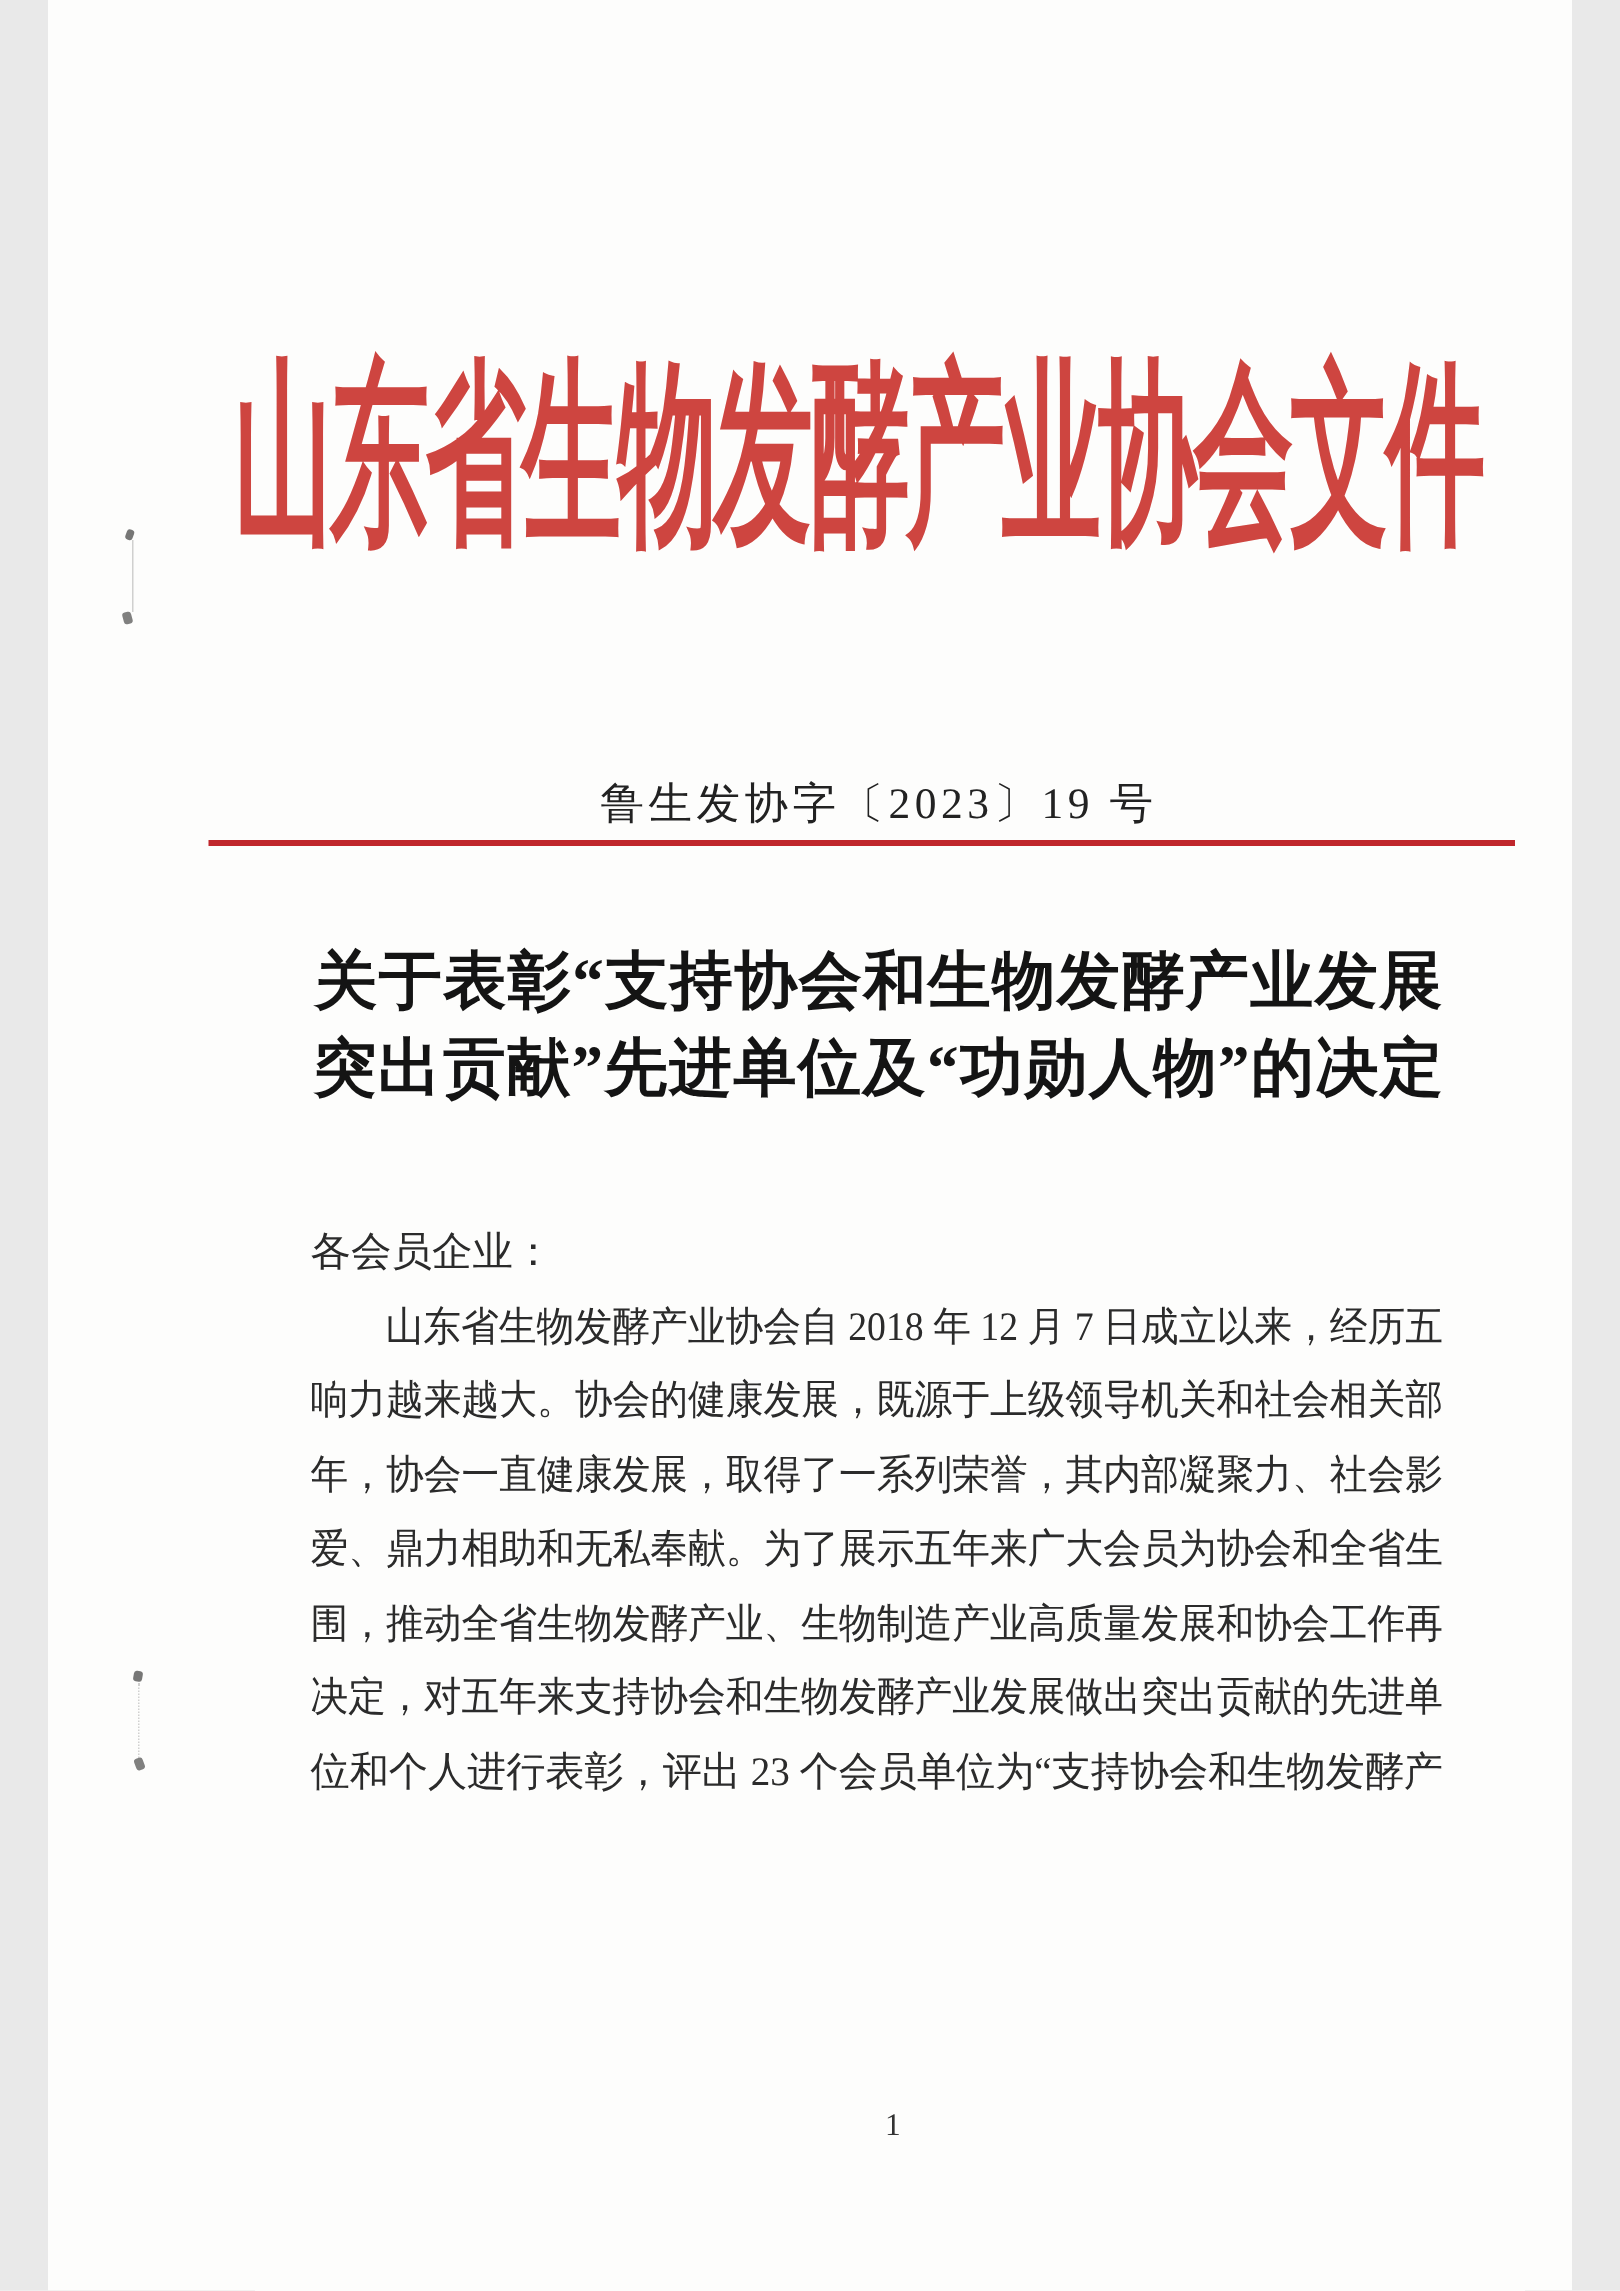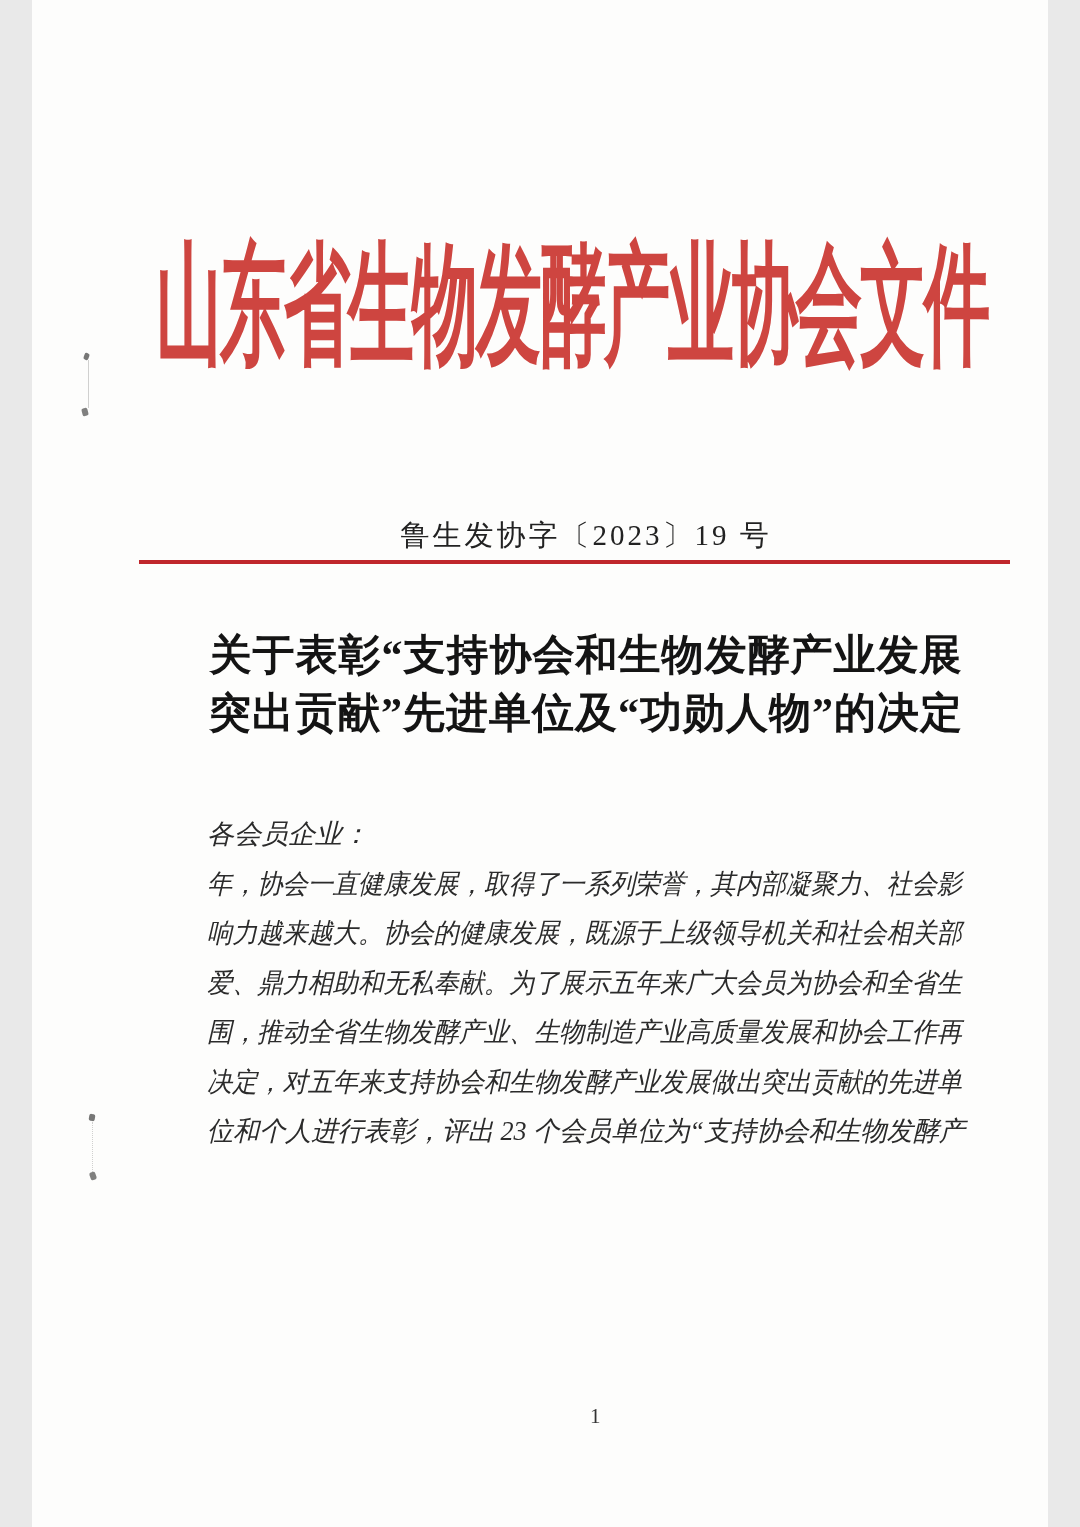--- a/index.html
+++ b/index.html
@@ -39,21 +39,21 @@
   .doc-title {
     position:absolute; top:626px; left:14px; width:1080px;
     text-align:center;
     font-size:42px; font-weight:bold; line-height:58px; letter-spacing:1px;
     color:#141414;
   }
 
   
   .body-block {
     position:absolute; top:810px; left:175px; width:755px;
-    font-size:27px; color:#2b2b2b;font-style:italic;
+    font-size:27px; color:#2b2b2b;
   }
   .body-line {
     height:49.5px; line-height:49.5px;
     white-space:nowrap;
   }
   .body-line .fit {
     display:inline-block; white-space:nowrap;
     transform-origin:left center;
   }
   .body-line.indent { padding-left:50px; }
@@ -87,22 +87,23 @@
 
   <div class="red-rule"></div>
 
   <div class="doc-title">
     <div>关于表彰“支持协会和生物发酵产业发展</div>
     <div>突出贡献”先进单位及“功勋人物”的决定</div>
   </div>
 
   <div class="body-block">
     <div class="salutation">各会员企业：</div>
+    <div class="body-line indent"><span class="fit" style="transform: scaleX(0.93254);">山东省生物发酵产业协会自 2018 年 12 月 7 日成立以来，经历五</span></div>
+    <div class="body-line"><span class="fit" style="transform: scaleX(0.932099);">响力越来越大。协会的健康发展，既源于上级领导机关和社会相关部</span></div>
     <div class="body-line"><span class="fit" style="transform: scaleX(0.932099);">年，协会一直健康发展，取得了一系列荣誉，其内部凝聚力、社会影</span></div>
-    <div class="body-line"><span class="fit" style="transform: scaleX(0.932099);">响力越来越大。协会的健康发展，既源于上级领导机关和社会相关部</span></div>
     <div class="body-line"><span class="fit" style="transform: scaleX(0.932099);">爱、鼎力相助和无私奉献。为了展示五年来广大会员为协会和全省生</span></div>
     <div class="body-line"><span class="fit" style="transform: scaleX(0.932099);">围，推动全省生物发酵产业、生物制造产业高质量发展和协会工作再</span></div>
     <div class="body-line"><span class="fit" style="transform: scaleX(0.932099);">决定，对五年来支持协会和生物发酵产业发展做出突出贡献的先进单</span></div>
     <div class="body-line"><span class="fit" style="transform: scaleX(0.96611);">位和个人进行表彰，评出 23 个会员单位为“支持协会和生物发酵产</span></div>
   </div>
 
   <div class="page-number">1</div>
 
   <div class="speck speck-1"></div>
   <div class="speck speck-2"></div>

